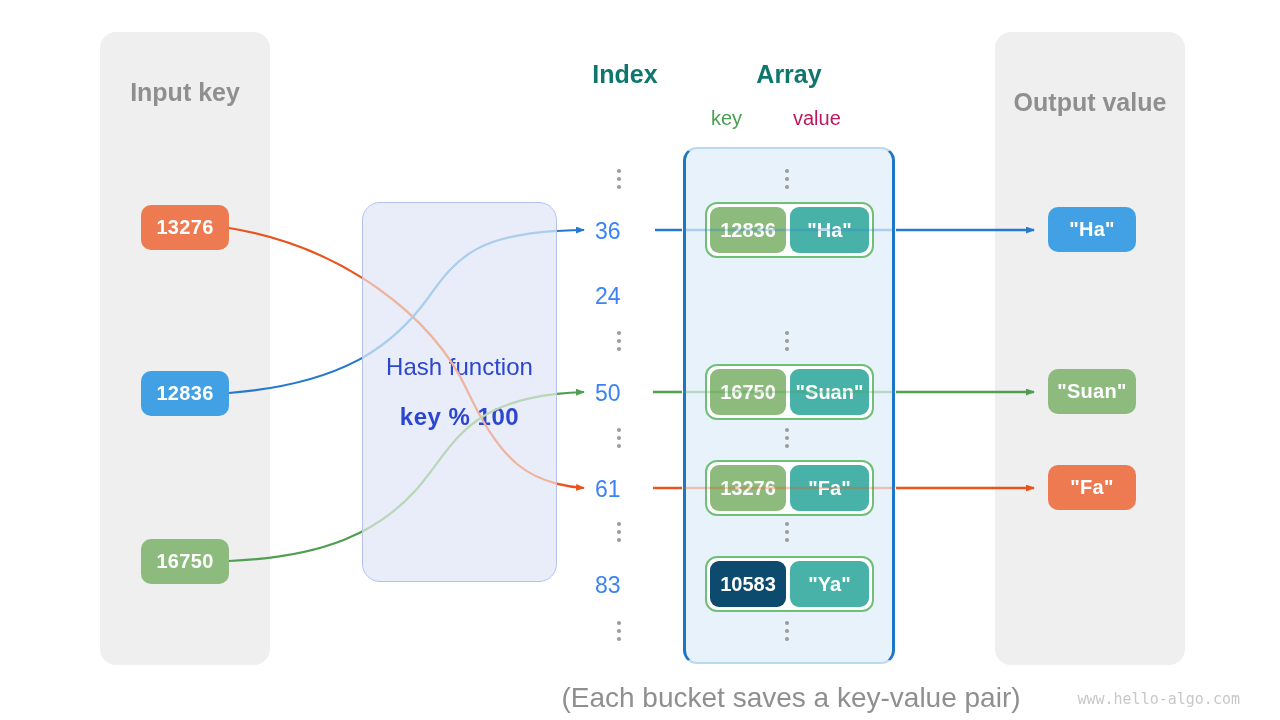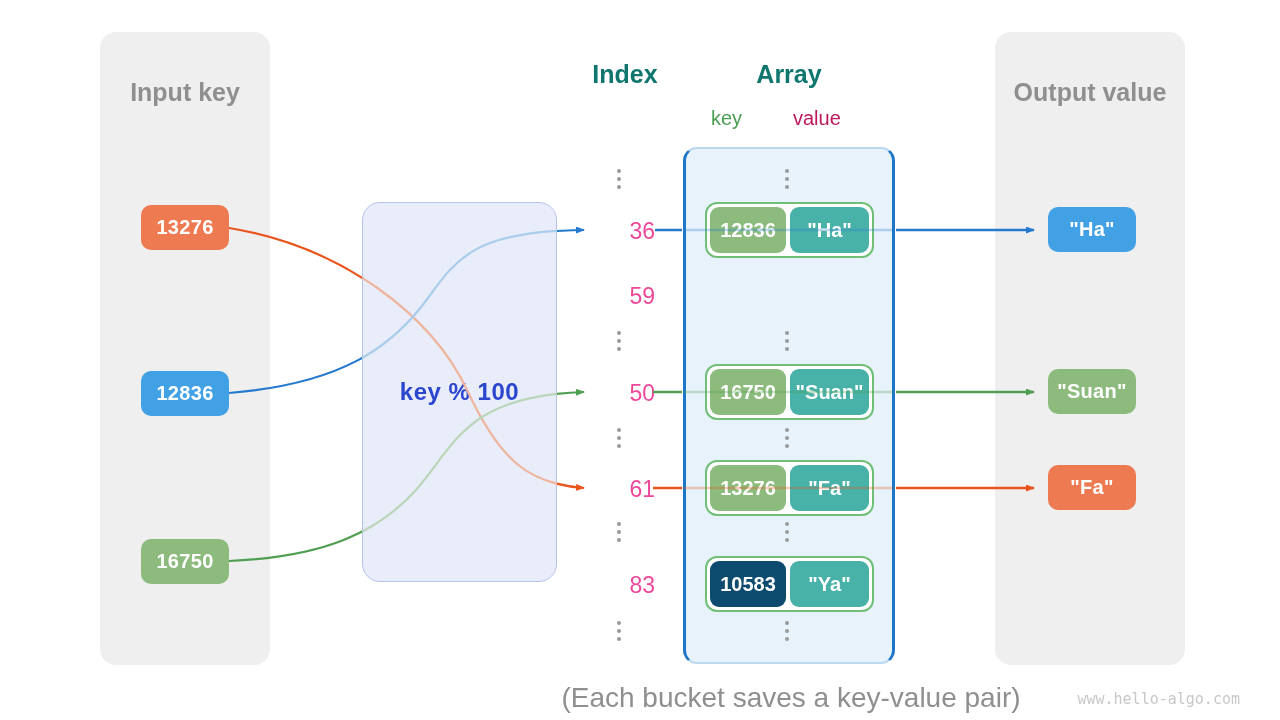--- a/index.html
+++ b/index.html
@@ -17,21 +17,21 @@
   }
   .hashbox{
     position:absolute;left:362px;top:190px;width:195px;height:380px;
     background:#e9ecf9;border:1.5px solid #b6c2ee;border-radius:18px;
     box-sizing:border-box;display:flex;flex-direction:column;align-items:center;justify-content:center;gap:22px;
   }
   .hash-line1{font-size:24px;color:#2b46cf;}
   .hash-line2{font-size:24px;color:#2b46cf;font-weight:bold;letter-spacing:.5px;}
   .col-header{position:absolute;text-align:center;font-weight:bold;font-size:25px;color:#0f766e;width:120px;}
   .sub-header{position:absolute;font-size:20px;width:70px;}
-  .index-num{position:absolute;width:60px;text-align:right;font-size:23px;color:#ec4899;}
+  .index-num{position:absolute;width:60px;text-align:left;font-size:23px;color:#3b82f6;}
   .dots{position:absolute;display:flex;flex-direction:column;align-items:center;gap:4px;}
   .dots i{width:4px;height:4px;border-radius:50%;background:#9a9a9a;}
   .array-panel{
     position:absolute;left:683px;top:135px;width:212px;height:517px;box-sizing:border-box;
     background:#e8f2fb;border-radius:14px;
     border-left:3px solid #1d76c8;border-right:3px solid #1d76c8;
     border-top:2px solid #bad9ee;border-bottom:2px solid #bad9ee;
   }
   .bucket{
     position:absolute;left:705px;width:169px;height:56px;box-sizing:border-box;
@@ -57,31 +57,32 @@
 <div id="stage">
 
   <div class="panel" style="left:100px;top:20px;width:170px;height:633px;">
     <div class="panel-title" style="left:0;top:46px;width:170px;">Input key</div>
   </div>
   <div class="keybox" style="left: 141px; top: 193px; background-color: rgb(238, 122, 82);">13276</div>
   <div class="keybox" style="left: 141px; top: 359px; background-color: rgb(66, 161, 228);">12836</div>
   <div class="keybox" style="left: 141px; top: 527px; background-color: rgb(140, 187, 125);">16750</div>
 
   <div class="hashbox">
+    <div class="hash-line1">Hash function</div>
     <div class="hash-line2">key % 100</div>
   </div>
 
   <div class="col-header" style="left:565px;top:48px;">Index</div>
   <div class="dots" style="left:617px;top:157px;">
       <i></i>
       <i></i>
       <i></i>
     </div>
   <div class="index-num" style="left:595px;top:206px;">36</div>
-  <div class="index-num" style="left:595px;top:271px;">59</div>
+  <div class="index-num" style="left:595px;top:271px;">24</div>
   <div class="dots" style="left:617px;top:319px;">
       <i></i>
       <i></i>
       <i></i>
     </div>
   <div class="index-num" style="left:595px;top:368px;">50</div>
   <div class="dots" style="left:617px;top:416px;">
       <i></i>
       <i></i>
       <i></i>
@@ -141,21 +142,21 @@
     <div class="pill key" style="background-color: #0c4a6e;">10583</div>
     <div class="pill val" style="background-color: rgb(73, 178, 168);">"Ya"</div>
   </div>
   <div class="dots" style="left:785px;top:609px;">
       <i></i>
       <i></i>
       <i></i>
     </div>
 
   <div class="panel" style="left:995px;top:20px;width:190px;height:633px;">
-    <div class="panel-title" style="left:0;top:46px;width:190px;">Output value</div>
+    <div class="panel-title" style="left:0;top:56px;width:190px;">Output value</div>
   </div>
   <div class="keybox" style="left: 1048px; top: 195px; background-color: rgb(66, 161, 228);">"Ha"</div>
   <div class="keybox" style="left: 1048px; top: 357px; background-color: rgb(140, 187, 125);">"Suan"</div>
   <div class="keybox" style="left: 1048px; top: 453px; background-color: rgb(238, 122, 82);">"Fa"</div>
 
   <div class="caption">(Each bucket saves a key-value pair)</div>
   <div class="watermark">www.hello-algo.com</div>
 
   <svg id="wires" width="1280" height="720" viewBox="0 0 1280 720">
     <defs>

